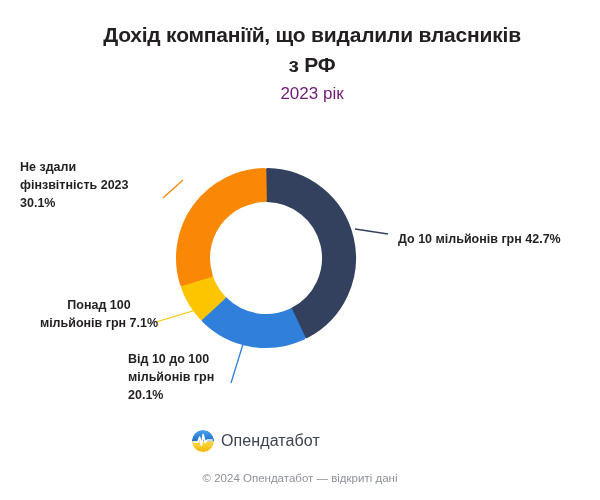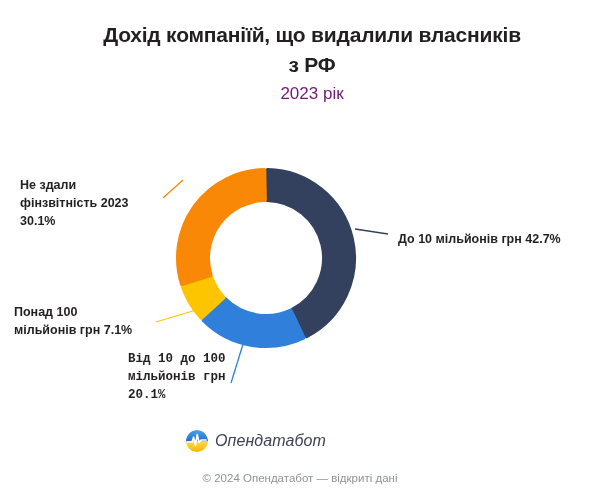--- a/index.html
+++ b/index.html
@@ -61,36 +61,35 @@
 
   
   .callout {
     position: absolute;
     font-size: 12.5px;
     font-weight: bold;
     line-height: 1.45;
     color: #231f20;
     white-space: pre-line;
   }
-  .callout-nozdaly { left: 20px; top: 176px; width: 160px; text-align: left; }
+  .callout-nozdaly { left: 20px; top: 158px; width: 160px; text-align: left; }
   .callout-do10    { left: 398px; top: 230px; width: 200px; text-align: left; }
-  .callout-ponad   { left: 14px;  top: 303px; width: 170px; text-align: left; }
-  .callout-vid10   { left: 128px; top: 350px; width: 150px; text-align: left; font-family: Liberation Mono, monospace; }
+  .callout-ponad   { left: 14px;  top: 296px; width: 170px; text-align: center; }
+  .callout-vid10   { left: 128px; top: 350px; width: 150px; text-align: left; }
 
   
   .brand {
     position: absolute;
     left: 0;
     top: 430px;
     width: 512px;
     display: flex;
     align-items: center;
     justify-content: center;
     gap: 7px;
-    font-style: italic;
   }
   .brand-mark {
     width: 22px;
     height: 22px;
     border-radius: 50%;
     overflow: hidden;
     display: block;
   }
   .brand-name {
     font-size: 16px;

